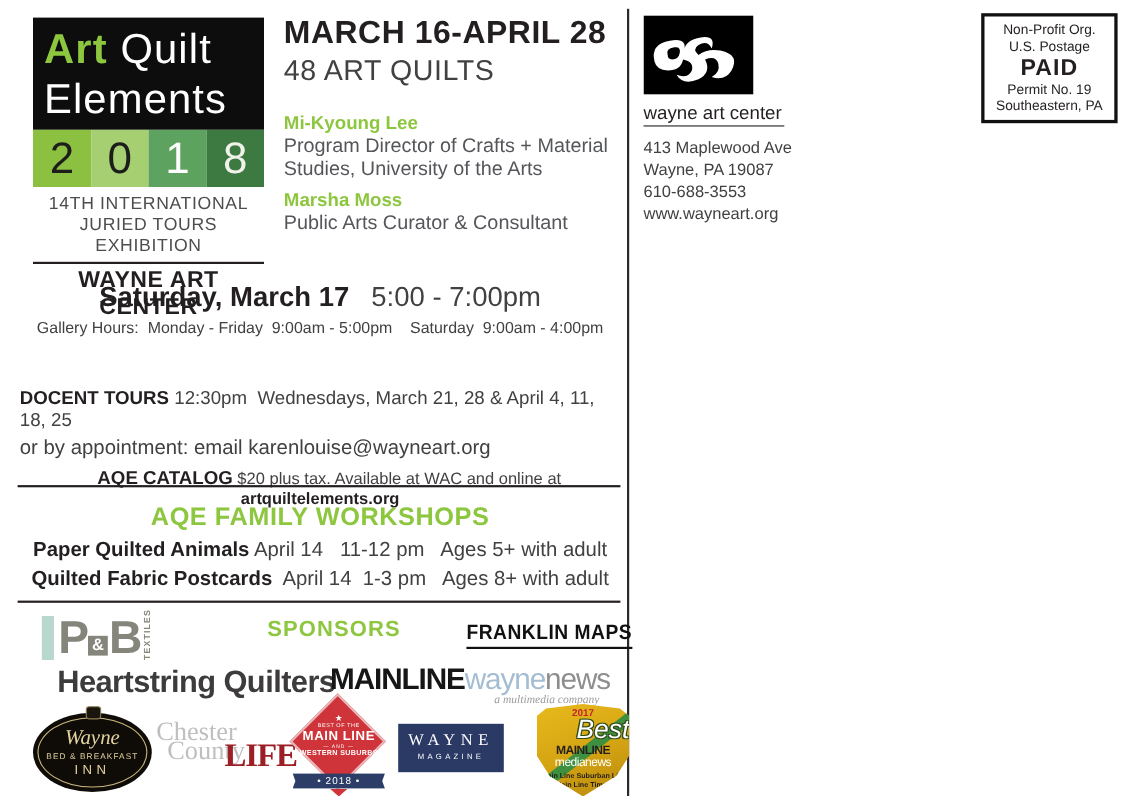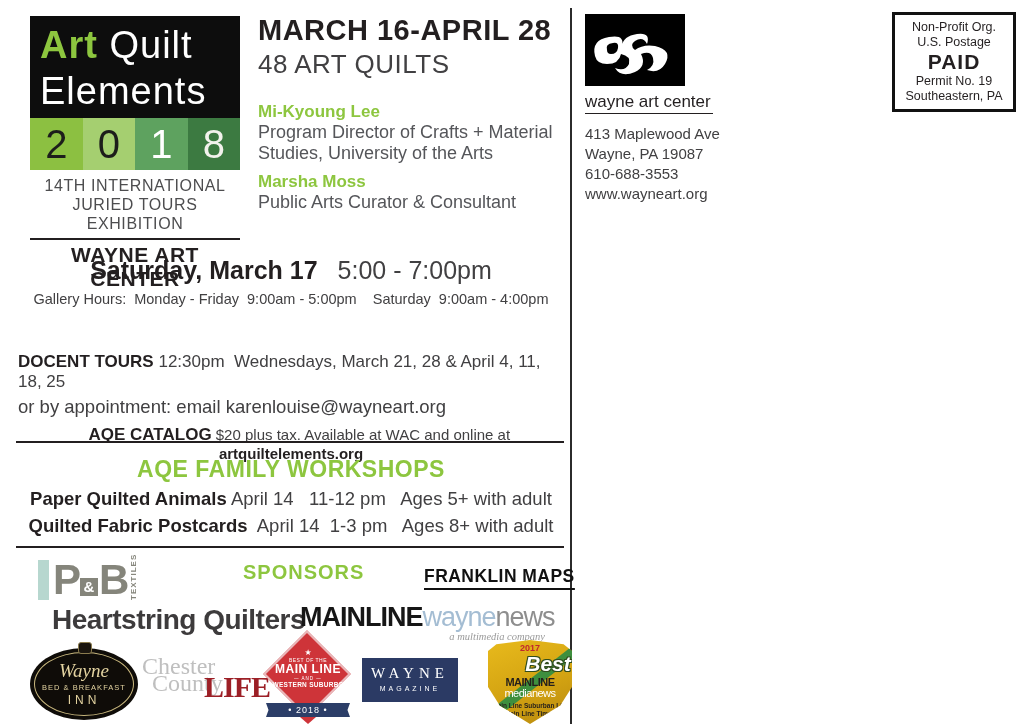--- a/index.html
+++ b/index.html
@@ -114,21 +114,21 @@
   #d-ribbon { position:absolute; left:8px; top:62px; width:84px; height:14px; background:#2c3e68; color:#fff; font-size:9px; line-height:14px; text-align:center; letter-spacing:1px; clip-path:polygon(0 0,100% 0,97% 50%,100% 100%,0 100%,3% 50%); }
   #d-tail { position:absolute; left:42px; top:76px; width:16px; height:7px; background:#ce3439; clip-path:polygon(0 0,100% 0,50% 100%); }
 
   #waynemag { left:362px; top:658px; width:96px; height:44px; background:#2b3a64; color:#ffffff; text-align:center; padding-top:7px; }
   #wm-1 { font-family:"Liberation Serif", serif; font-size:15px; letter-spacing:5px; }
   #wm-2 { font-size:7px; letter-spacing:3px; margin-top:3px; }
 
   #shield { left:488px; top:640px; width:84px; height:84px; background:linear-gradient(160deg,#e8ba1c 0%,#d3a312 55%,#b98a0e 100%); clip-path:polygon(50% 0%,90% 5%,100% 13%,100% 56%,86% 78%,50% 100%,14% 78%,0% 56%,0% 13%,10% 5%); text-align:center; overflow:hidden; }
   #sh-ribbon { position:absolute; left:-20px; top:38px; width:130px; height:10px; background:#3e8f3e; transform:rotate(-38deg); }
   #sh-year { position:relative; font-size:9px; font-weight:bold; color:#c1272d; margin-top:3px; }
-  #sh-best { position:relative; font-size:21px; line-height:22px; font-weight:bold; font-style:italic; color:#ffffff; text-shadow:1px 1px 0 #314d1e, -1px 1px 0 #314d1e, 1px -1px 0 #314d1e, -1px -1px 0 #314d1e;padding-left:36px; }
+  #sh-best { position:relative; font-size:24px; line-height:22px; font-weight:normal; font-style:italic; color:#ffffff; text-shadow:1px 1px 0 #314d1e, -1px 1px 0 #314d1e, 1px -1px 0 #314d1e, -1px -1px 0 #314d1e;padding-left:36px; }
   #sh-main { position:relative; font-size:11px; font-weight:900; color:#241f1c; letter-spacing:-0.5px; line-height:11px; margin-top:2px; }
   #sh-media { position:relative; font-size:11px; color:#ffffff; letter-spacing:-0.5px; line-height:11px; }
   #sh-sub1, #sh-sub2 { position:relative; font-size:6.5px; font-weight:bold; color:#241f1c; line-height:7.5px; }
   #sh-sub1 { margin-top:3px; }
 </style>
 </head>
 <body>
 
 <div id="card">
 

